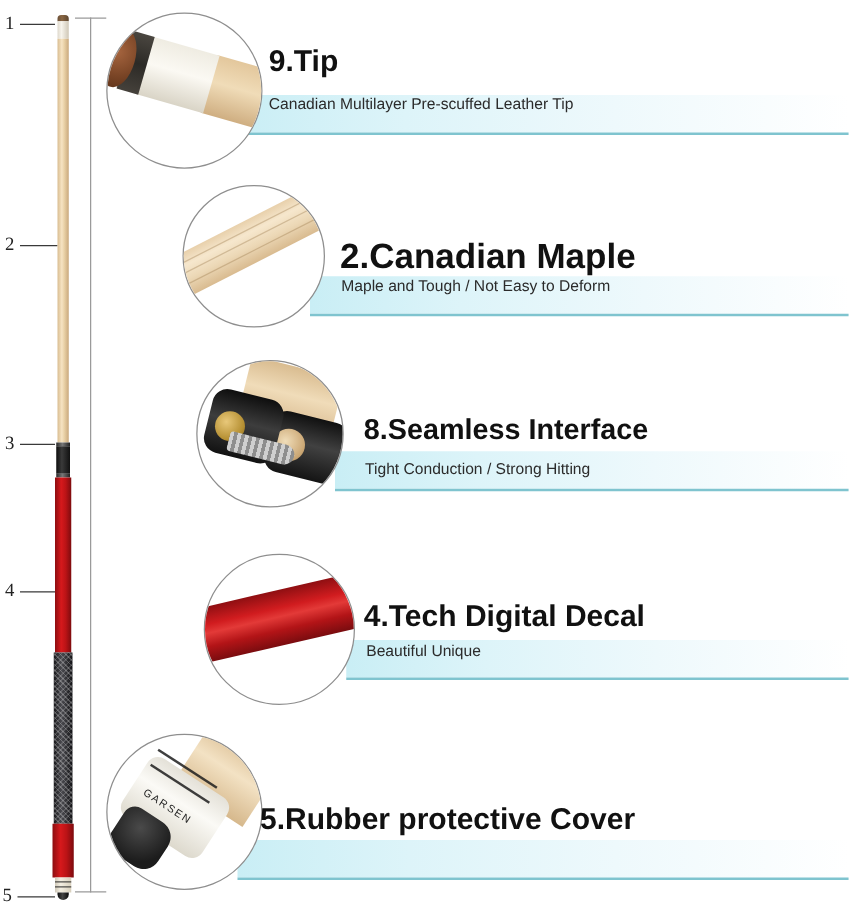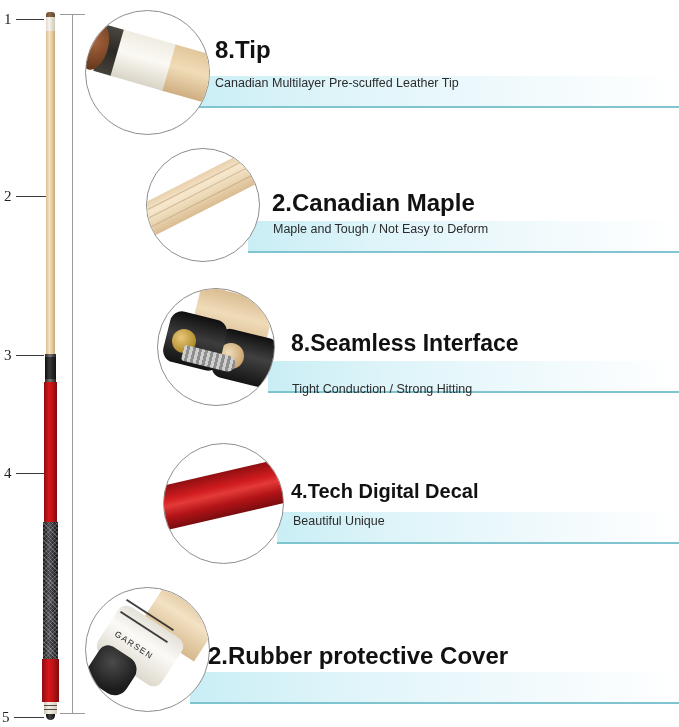--- a/index.html
+++ b/index.html
@@ -154,65 +154,65 @@
 <div class="callout">
   <div class="band" style="left:186px;top:76px;width:493px;"></div>
   <div class="photo-circle" style="left:85px;top:10px;width:123px;height:123px;">
     <div class="art-tip-body">
       <div class="art-tip-wood"></div>
       <div class="art-tip-ferrule"></div>
       <div class="art-tip-dark"></div>
       <div class="art-tip-leather"></div>
     </div>
   </div>
-  <div class="headline" style="left:215px;top:36px;font-size:24px;">8.Tip</div>
+  <div class="headline" style="left:215px;top:36px;font-size:24px;">9.Tip</div>
   <div class="subline" style="left:215px;top:76px;">Canadian Multilayer Pre-scuffed Leather Tip</div>
 </div>
 
 <div class="callout">
   <div class="band" style="left:248px;top:221px;width:431px;"></div>
   <div class="photo-circle" style="left:146px;top:148px;width:112px;height:112px;">
     <div class="art-maple">
       <div class="grain" style="top:7px;"></div>
       <div class="grain" style="top:15px;"></div>
       <div class="grain" style="top:24px;"></div>
     </div>
   </div>
-  <div class="headline" style="left:272px;top:189px;font-size:24px;">2.Canadian Maple</div>
+  <div class="headline" style="left:272px;top:189px;font-size:28px;">2.Canadian Maple</div>
   <div class="subline" style="left:273px;top:222px;">Maple and Tough / Not Easy to Deform</div>
 </div>
 
 <div class="callout">
   <div class="band" style="left:268px;top:361px;width:411px;"></div>
   <div class="photo-circle" style="left:157px;top:288px;width:116px;height:116px;">
     <div class="art-joint-upper"></div>
     <div class="art-joint-collarB"></div>
     <div class="art-joint-face"></div>
     <div class="art-joint-collarA"></div>
     <div class="art-joint-brass"></div>
     <div class="art-joint-screw"></div>
   </div>
   <div class="headline" style="left:291px;top:330px;font-size:23px;">8.Seamless Interface</div>
-  <div class="subline" style="left:292px;top:382px;text-align:center;">Tight Conduction / Strong Hitting</div>
+  <div class="subline" style="left:292px;top:368px;text-align:center;">Tight Conduction / Strong Hitting</div>
 </div>
 
 <div class="callout">
   <div class="band" style="left:277px;top:512px;width:402px;"></div>
   <div class="photo-circle" style="left:163px;top:443px;width:119px;height:119px;">
     <div class="art-decal"></div>
   </div>
-  <div class="headline" style="left:291px;top:480px;font-size:20px;">4.Tech Digital Decal</div>
+  <div class="headline" style="left:291px;top:480px;font-size:24px;">4.Tech Digital Decal</div>
   <div class="subline" style="left:293px;top:514px;">Beautiful Unique</div>
 </div>
 
 <div class="callout">
   <div class="band" style="left:190px;top:672px;width:489px;"></div>
   <div class="photo-circle" style="left:85px;top:587px;width:123px;height:123px;">
     <div class="art-cover-wood"></div>
     <div class="art-cover-white"></div>
     <div class="art-cover-ring" style="left:36px;top:26px;width:56px;transform:rotate(33deg);"></div>
     <div class="art-cover-ring" style="left:30px;top:38px;width:56px;transform:rotate(33deg);"></div>
     <div class="brand-text">GARSEN</div>
     <div class="art-cover-rubber"></div>
   </div>
-  <div class="headline" style="left:208px;top:642px;font-size:24px;">2.Rubber protective Cover</div>
+  <div class="headline" style="left:208px;top:642px;font-size:24px;">5.Rubber protective Cover</div>
   <div class="subline" style="left:210px;top:676px;"></div>
 </div>
 
 </body></html>

